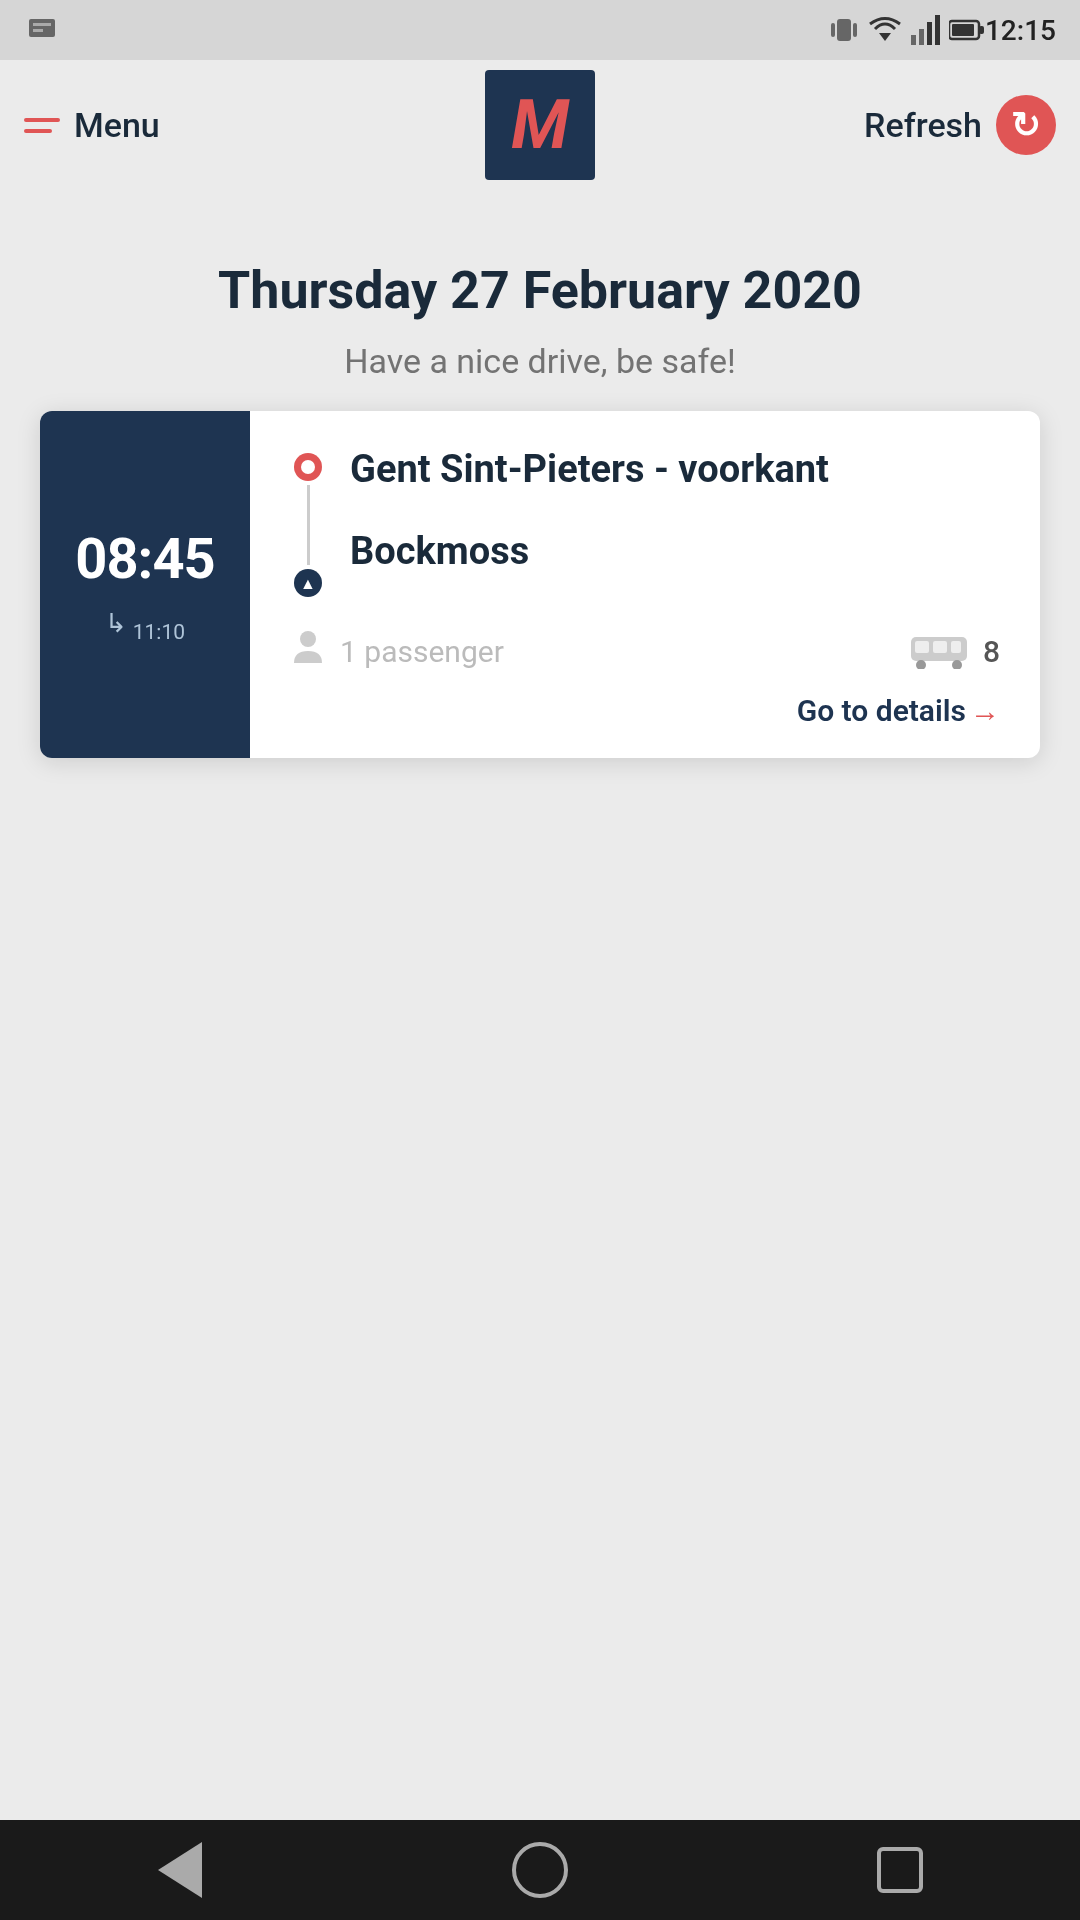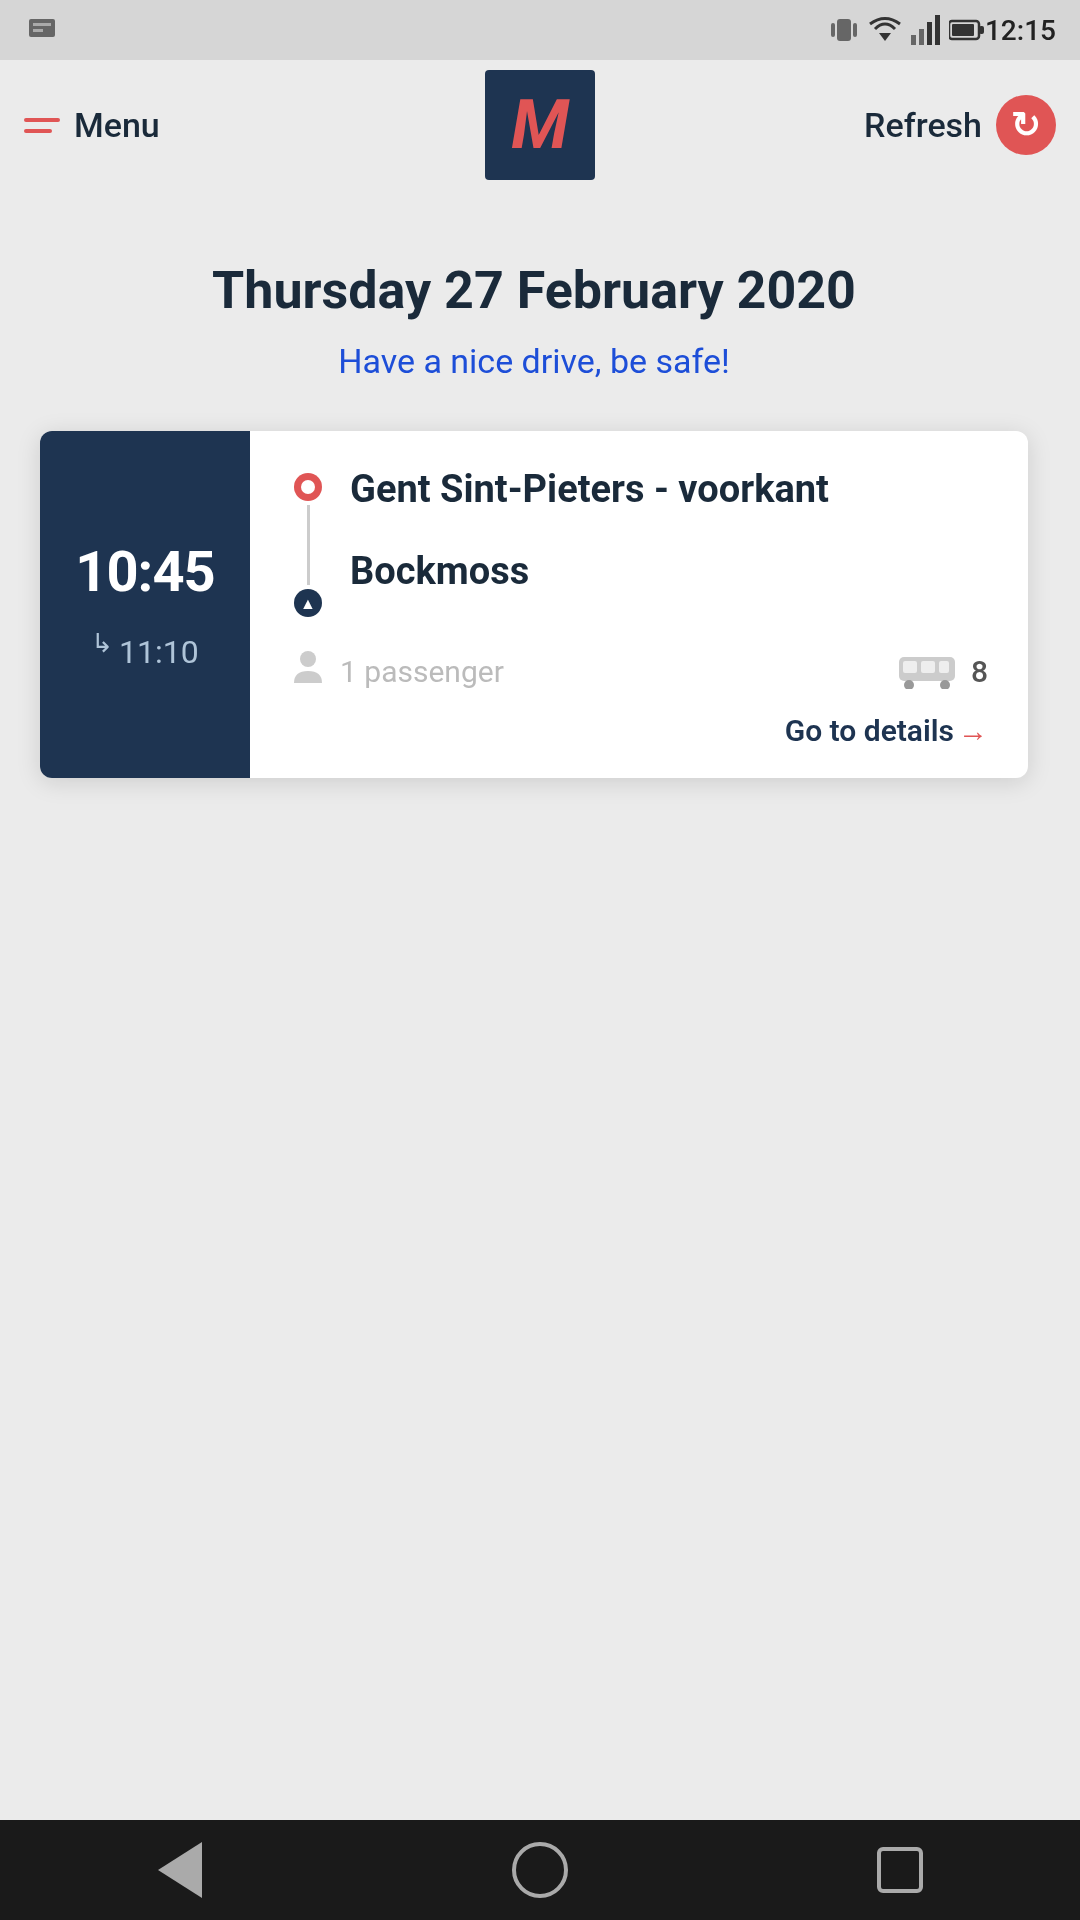--- a/index.html
+++ b/index.html
@@ -128,36 +128,36 @@
       justify-content: center;
     }
     .refresh-circle-inner {
       font-size: 36px;
       color: white;
       font-weight: 700;
     }
 
     
     .main-content {
-      padding: 40px 52px 0 40px;
+      padding: 40px 40px 0 40px;
     }
 
     .date-heading {
       font-size: 52px;
       font-weight: 700;
       color: #1a2a3a;
       text-align: center;
       margin-bottom: 20px;
       margin-top: 30px;
     }
     .subtitle {
       font-size: 34px;
-      color: #1d4ed8;
+      color: #737373;
       text-align: center;
-      margin-bottom: 50px;
+      margin-bottom: 30px;
     }
 
     
     .trip-card {
       display: flex;
       border-radius: 12px;
       overflow: hidden;
       box-shadow: 0 4px 24px rgba(0,0,0,0.13);
       background: white;
     }
@@ -181,21 +181,21 @@
       display: flex;
       align-items: center;
       gap: 6px;
       margin-top: 10px;
     }
     .trip-arrive-arrow {
       font-size: 26px;
       color: #afc4d8;
     }
     .trip-arrive {
-      font-size: 32px;
+      font-size: 21px;
       color: #afc4d8;
       margin-top: 18px;
     }
 
     
     .trip-detail-panel {
       flex: 1;
       padding: 36px 40px 30px 40px;
       display: flex;
       flex-direction: column;
@@ -425,21 +425,21 @@
 </div>
 
 <div class="main-content">
 
   <h1 class="date-heading">Thursday 27 February 2020</h1>
   <p class="subtitle">Have a nice drive, be safe!</p>
 
   <div class="trip-card">
 
     <div class="trip-time-panel">
-      <span class="trip-depart">10:45</span>
+      <span class="trip-depart">08:45</span>
       <div class="trip-arrive-row">
         <span class="trip-arrive-arrow">↳</span>
         <span class="trip-arrive">11:10</span>
       </div>
     </div>
 
     <div class="trip-detail-panel">
 
       <div class="route-row">
         <div class="route-icons">

